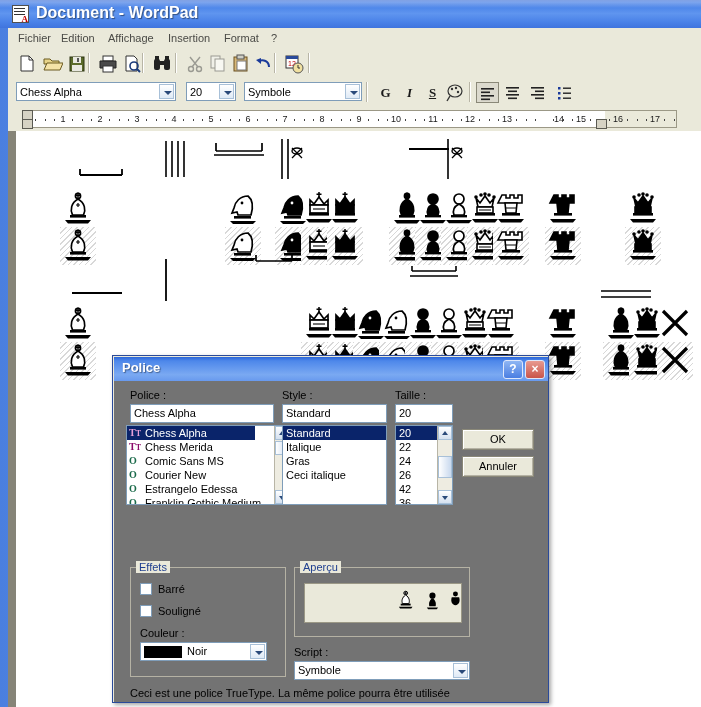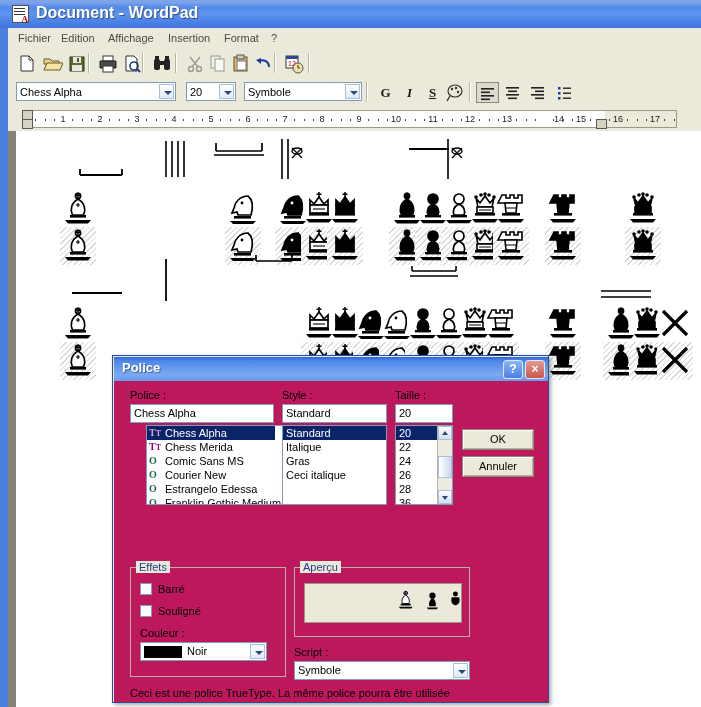--- a/index.html
+++ b/index.html
@@ -150,21 +150,21 @@
     font-family:"Liberation Sans",sans-serif;text-shadow:1px 1px 1px rgba(0,0,0,.4);
   }
   .dlg-btn{
     position:absolute;top:3px;width:20px;height:19px;
     border:1px solid #dfe8fb;border-radius:3px;box-sizing:border-box;
     font-size:12px;font-weight:bold;color:#ffffff;text-align:center;line-height:17px;
     font-family:"Liberation Sans",sans-serif;
   }
   .dlg-help{right:26px;background:linear-gradient(to bottom,#8fb6f3,#4a7ee2);}
   .dlg-close{right:4px;background:linear-gradient(to bottom,#e89a90,#c9554a);}
-  .dlg-body{position:absolute;left:1px;top:25px;width:435px;height:322px;background:#be185d;}
+  .dlg-body{position:absolute;left:1px;top:25px;width:435px;height:322px;background:#737373;}
 
   .lbl{position:absolute;font-size:11px;color:#000;
        font-family:"Liberation Sans",sans-serif;white-space:nowrap;}
 
   .txtbox{
     position:absolute;background:#ffffff;border:1px solid #7f9db9;
     box-sizing:border-box;font-size:11px;color:#000;
     font-family:"Liberation Sans",sans-serif;
   }
   .txtbox span{position:absolute;left:3px;top:2px;white-space:nowrap;}
@@ -1092,21 +1092,21 @@
       <div class="txtbox" style="left:16px;top:23px;width:144px;height:19px;">
         <span>Chess Alpha</span>
       </div>
       <div class="txtbox" style="left:168px;top:23px;width:105px;height:19px;">
         <span>Standard</span>
       </div>
       <div class="txtbox" style="left:281px;top:23px;width:58px;height:19px;">
         <span>20</span>
       </div>
 
-      <div class="listbox" style="left:32px;top:44px;width:164px;height:80px;">
+      <div class="listbox" style="left:12px;top:44px;width:164px;height:80px;">
         <div id="fontlist" style="position:absolute;left:0;top:0;width:128px;">
             <div class="li fonticon sel"><span class="ico tt">T<span style="font-size:8px">T</span></span>Chess Alpha</div>
             <div class="li fonticon"><span class="ico tt">T<span style="font-size:8px">T</span></span>Chess Merida</div>
             <div class="li fonticon"><span class="ico ot">O</span>Comic Sans MS</div>
             <div class="li fonticon"><span class="ico ot">O</span>Courier New</div>
             <div class="li fonticon"><span class="ico ot">O</span>Estrangelo Edessa</div>
             <div class="li fonticon"><span class="ico ot">O</span>Franklin Gothic Medium</div>
           </div>
         <div class="sbar">
           <div class="sb-arrow up"></div>
@@ -1123,21 +1123,21 @@
             <div class="li">Ceci italique</div>
           </div>
       </div>
 
       <div class="listbox" style="left:281px;top:44px;width:58px;height:80px;">
         <div id="sizelist" style="position:absolute;left:0;top:0;width:42px;">
             <div class="li sel">20</div>
             <div class="li">22</div>
             <div class="li">24</div>
             <div class="li">26</div>
-            <div class="li">28</div>
+            <div class="li">42</div>
             <div class="li">36</div>
           </div>
         <div class="sbar">
           <div class="sb-arrow up"></div>
           <div class="sb-thumb" style="top:30px;height:22px;"></div>
           <div class="sb-arrow down"></div>
         </div>
       </div>
 
       <div class="btn" style="left:348px;top:48px;width:72px;">OK</div>

